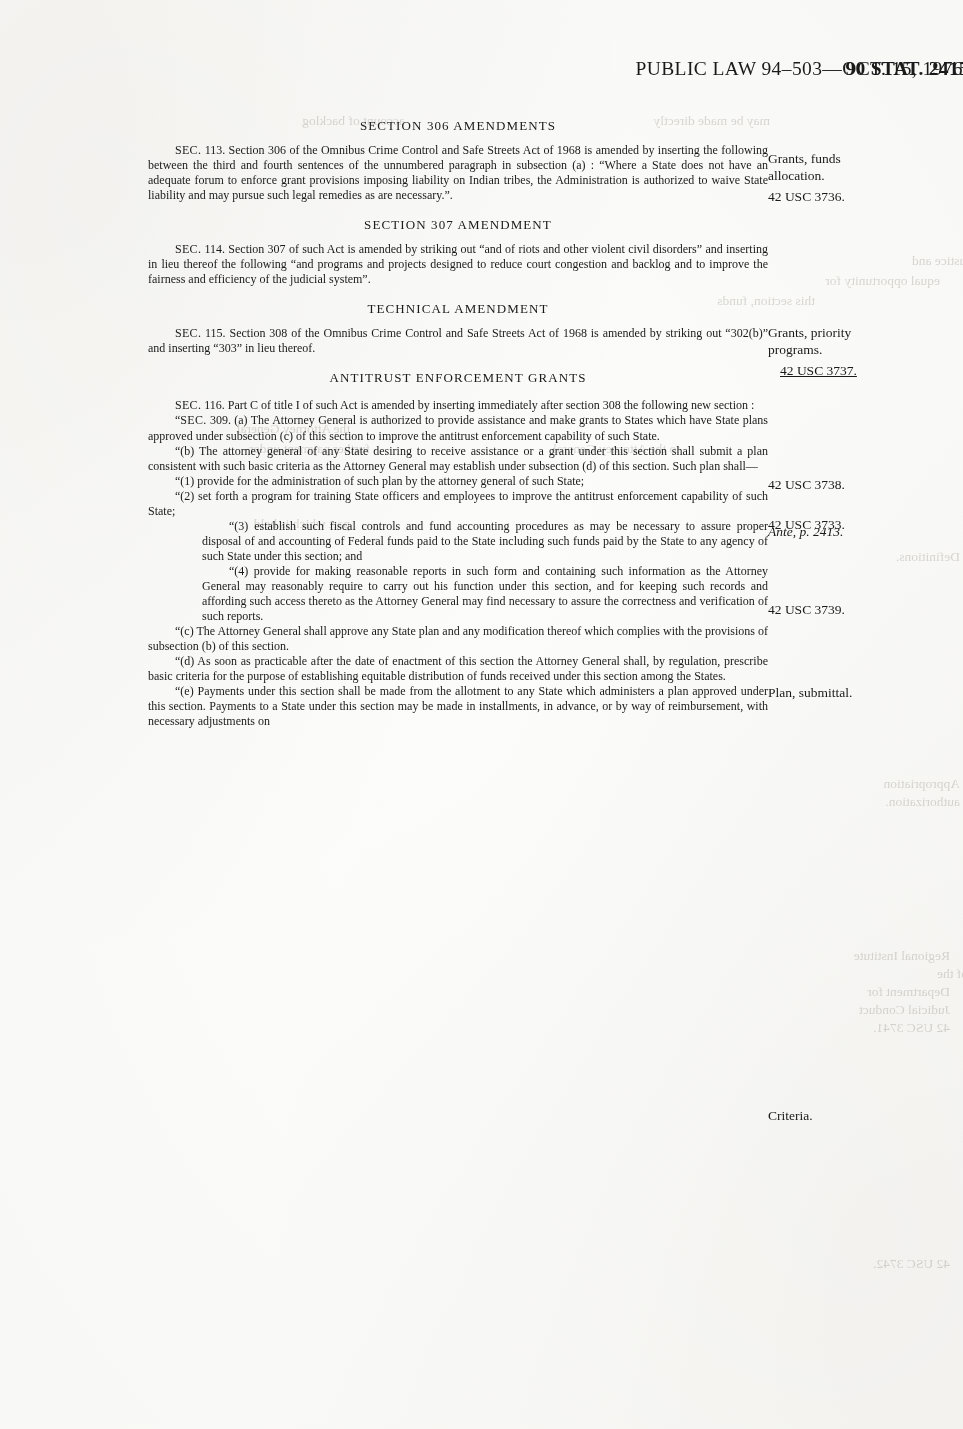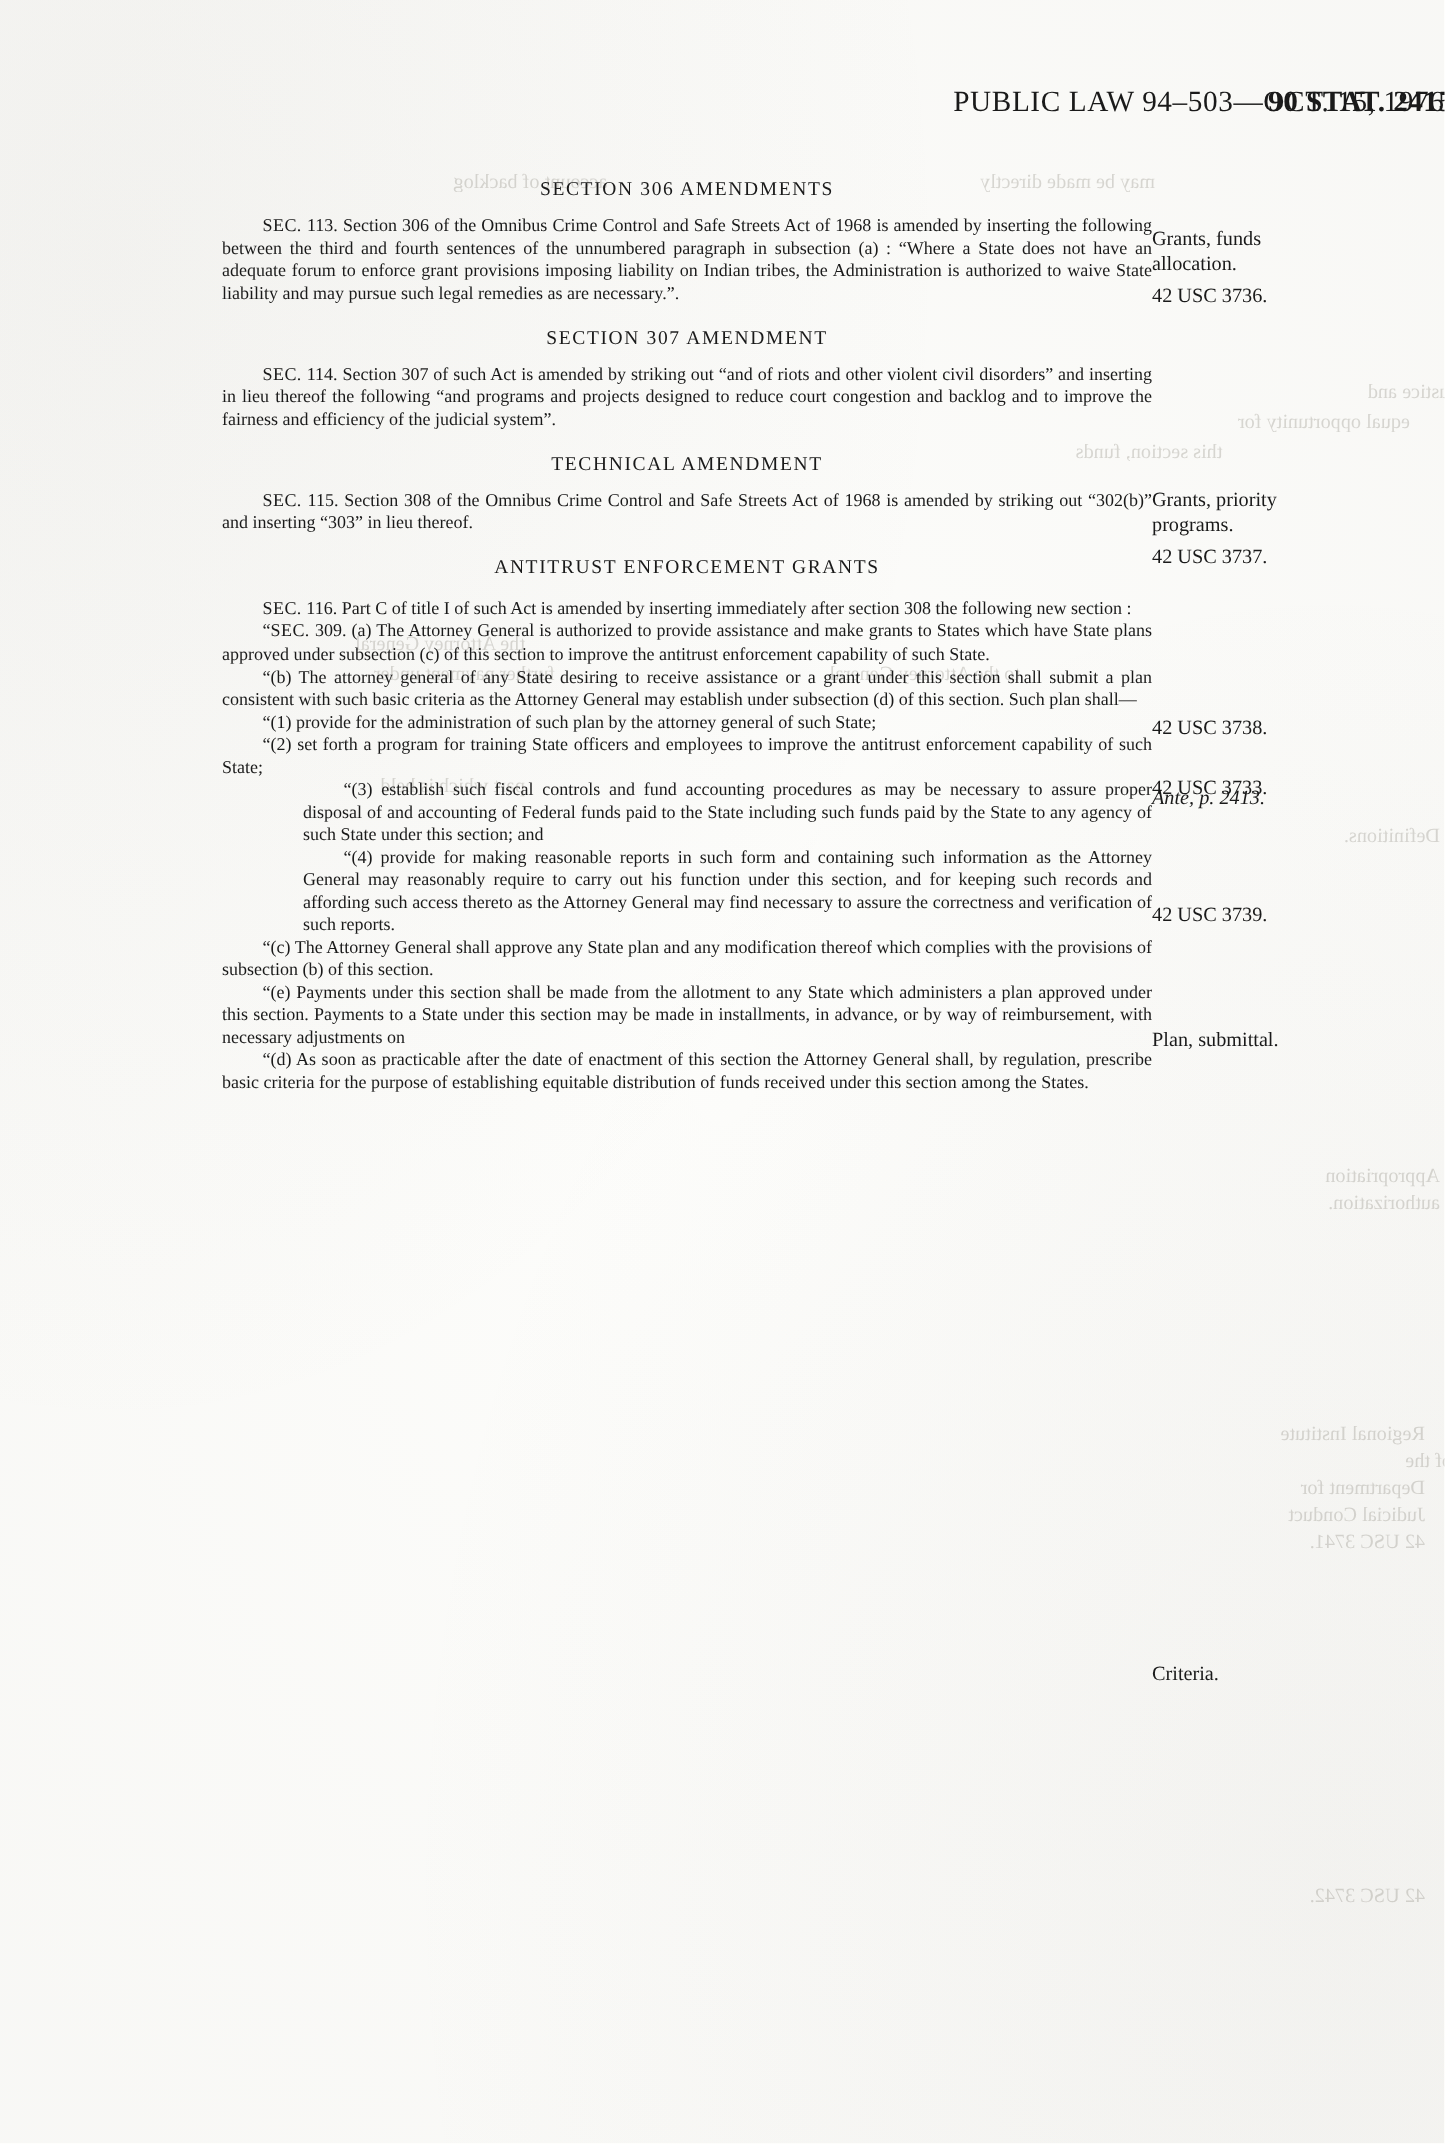--- a/index.html
+++ b/index.html
@@ -171,36 +171,36 @@
     <div class="center-head">ANTITRUST ENFORCEMENT GRANTS</div>
 
     <p class="para indent" style="margin-top:12px;"><span class="smallcaps">SEC.</span> 116. Part C of title I of such Act is amended by inserting immediately after section 308 the following new section :</p>
     <p class="para indent">“<span class="smallcaps">SEC.</span> 309. (a) The Attorney General is authorized to provide assistance and make grants to States which have State plans approved under subsection (c) of this section to improve the antitrust enforcement capability of such State.</p>
     <p class="para indent">“(b) The attorney general of any State desiring to receive assistance or a grant under this section shall submit a plan consistent with such basic criteria as the Attorney General may establish under subsection (d) of this section. Such plan shall—</p>
     <p class="para indent2">“(1) provide for the administration of such plan by the attorney general of such State;</p>
     <p class="para indent2">“(2) set forth a program for training State officers and employees to improve the antitrust enforcement capability of such State;</p>
     <p class="para indent2" style="margin-left:54px;">“(3) establish such fiscal controls and fund accounting procedures as may be necessary to assure proper disposal of and accounting of Federal funds paid to the State including such funds paid by the State to any agency of such State under this section; and</p>
     <p class="para indent2" style="margin-left:54px;">“(4) provide for making reasonable reports in such form and containing such information as the Attorney General may reasonably require to carry out his function under this section, and for keeping such records and affording such access thereto as the Attorney General may find necessary to assure the correctness and verification of such reports.</p>
     <p class="para indent">“(c) The Attorney General shall approve any State plan and any modification thereof which complies with the provisions of subsection (b) of this section.</p>
+    <p class="para indent">“(d) As soon as practicable after the date of enactment of this section the Attorney General shall, by regulation, prescribe basic criteria for the purpose of establishing equitable distribution of funds received under this section among the States.</p>
     <p class="para indent">“(e) Payments under this section shall be made from the allotment to any State which administers a plan approved under this section. Payments to a State under this section may be made in installments, in advance, or by way of reimbursement, with necessary adjustments on</p>
-    <p class="para indent">“(d) As soon as practicable after the date of enactment of this section the Attorney General shall, by regulation, prescribe basic criteria for the purpose of establishing equitable distribution of funds received under this section among the States.</p>
   </div>
 
   <div class="margin-area">
     <div class="mnote" style="top:46px; left:0;">
       <div>Grants, funds</div>
       <div>allocation.</div>
     </div>
     <div class="mnote" style="top:84px; left:0;">42 USC 3736.</div>
 
     <div class="mnote" style="top:220px; left:0;">
       <div>Grants, priority</div>
       <div>programs.</div>
     </div>
-    <div class="mnote" style="top:258px; left:0;">42 USC 3737.</div>
+    <div class="mnote" style="top:258px; left:12px;text-decoration:underline;">42 USC 3737.</div>
 
     <div class="mnote" style="top:372px; left:0;">42 USC 3738.</div>
     <div class="mnote ital" style="top:391px; left:0; font-style:italic;margin-top:28px;">
       <span style="font-style:italic;">Ante, p. 2413.</span>
     </div>
     <div class="mnote" style="top:412px; left:0;">42 USC 3733.</div>
 
     <div class="mnote" style="top:497px; left:0;">42 USC 3739.</div>
 
     <div class="mnote" style="top:580px; left:0;">Plan, submittal.</div>

